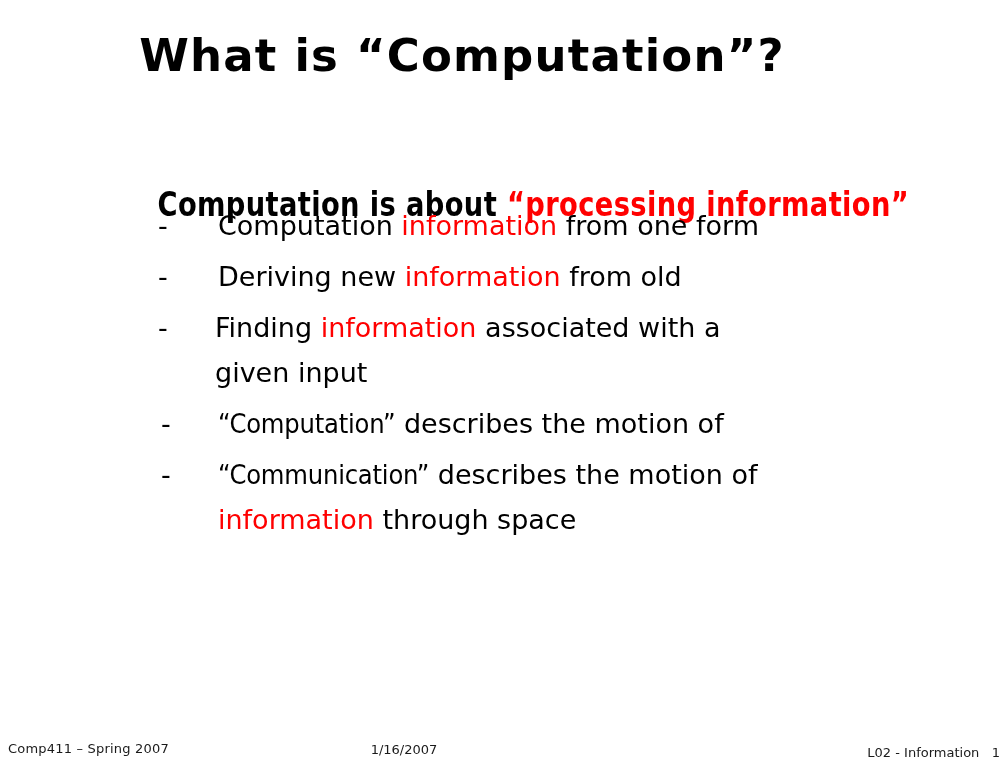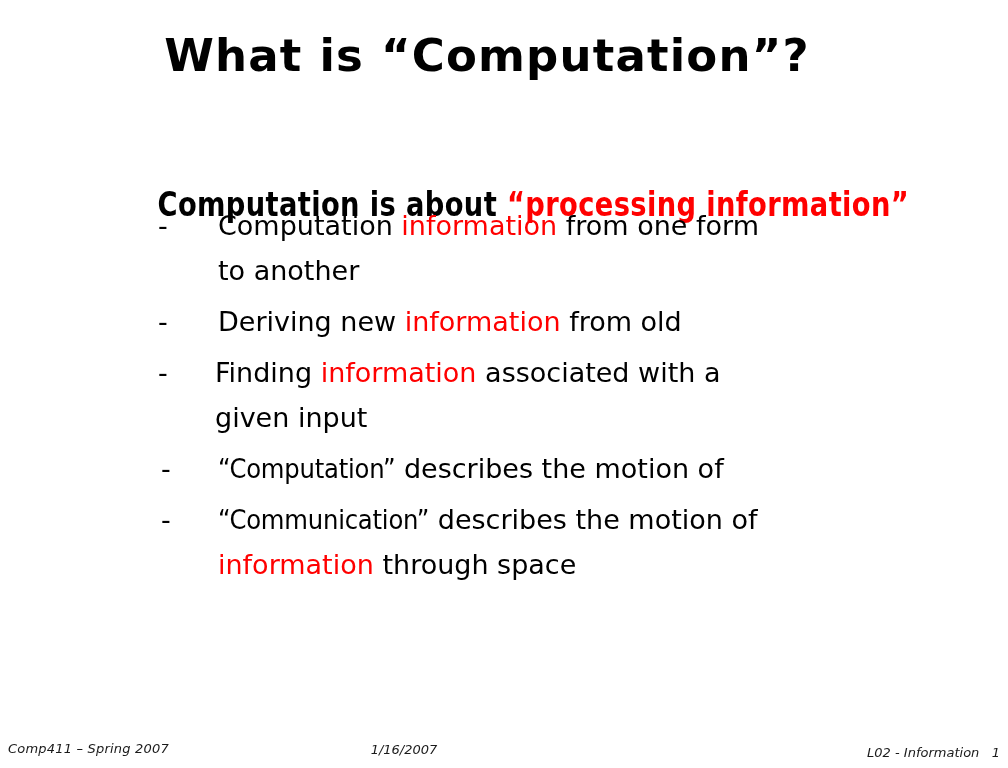--- a/index.html
+++ b/index.html
@@ -31,21 +31,20 @@
     left: 0;
     width: 924px;
     text-align: center;
     font-family: "DejaVu Sans", "Liberation Sans", sans-serif;
     font-weight: bold;
     font-size: 45px;
     line-height: 56px;
     letter-spacing: 1.2px;
     color: #000000;
     white-space: pre;
-    margin-left: 25px;
   }
 
   
   .subtitle {
     position: absolute;
     top: 145px;
     left: 118px;
     width: 880px;
     font-family: "DejaVu Sans Condensed", "Liberation Sans Narrow", "Liberation Sans", sans-serif;
     font-weight: bold;
@@ -102,21 +101,20 @@
   .bullet.b5 .marker { left: 3px; }
 
   
   .footer-left,
   .footer-center,
   .footer-right {
     position: absolute;
     font-family: "DejaVu Sans", "Liberation Sans", sans-serif;
     color: #1a1a1a;
     white-space: pre;
-    font-style: italic;
   }
   .footer-left {
     left: 8px;
     top: 741px;
     font-size: 13px;
     letter-spacing: 0.2px;
   }
   .footer-center {
     left: 0;
     top: 742px;
@@ -140,21 +138,20 @@
 
   <div class="subtitle">
     <span class="black">Computation is about </span><span class="red">“processing information”</span>
   </div>
 
   <div class="bullets">
 
     <div class="bullet b1">
       <span class="marker">-</span>
       <span class="line"><span>Computation </span><span class="red">information</span><span> from one form</span></span>
-      <span class="line"><span>to another</span></span>
     </div>
 
     <div class="bullet b2">
       <span class="marker">-</span>
       <span class="line"><span>Deriving new </span><span class="red">information</span><span> from old</span></span>
     </div>
 
     <div class="bullet b3">
       <span class="marker">-</span>
       <span class="line"><span>Finding </span><span class="red">information</span><span> associated with a</span></span>

